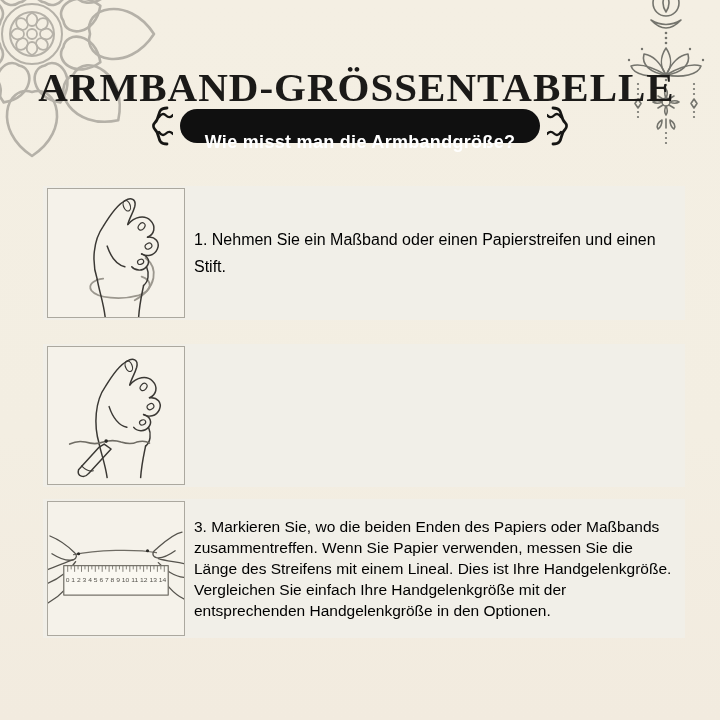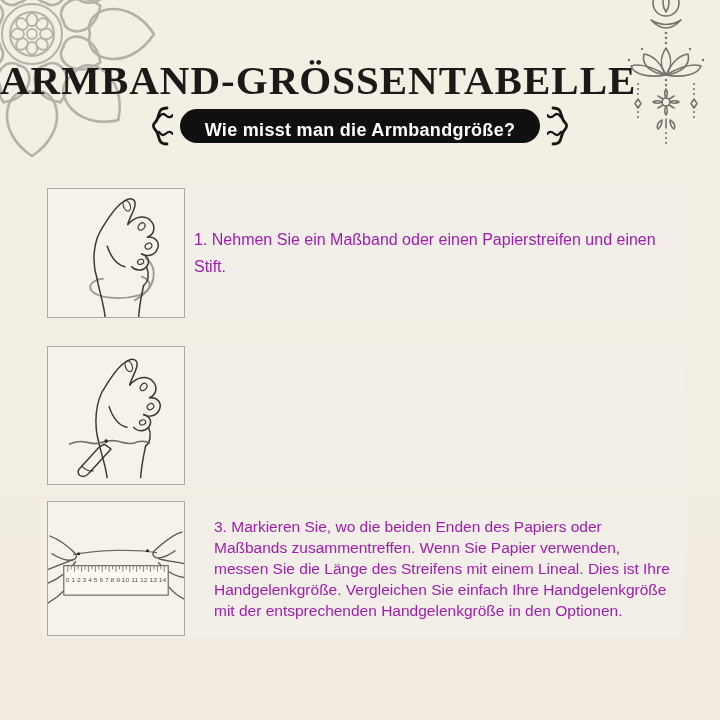--- a/index.html
+++ b/index.html
@@ -10,59 +10,60 @@
     background:linear-gradient(180deg,#f4efe3 0%, #f3eee2 60%, #f2ebdf 100%);
     font-family:"Liberation Sans", sans-serif;
     overflow:hidden;
     color:#22211e;
   }
   .deco { position:absolute; pointer-events:none; }
   .deco-left { left:-98px; top:-96px; }
   .deco-right { right:6px; top:0; }
 
   .title {
-    position:absolute; top:56px; left:0; width:713px;
+    position:absolute; top:63px; left:0; width:713px;
+    text-align:center;
     font-family:"Liberation Serif","DejaVu Serif",serif;
     font-weight:700; font-size:41px; letter-spacing:1px;
     color:#1b1a18;
   }
   .subtitle-row {
     position:absolute; top:107px; left:0; width:720px; height:38px;
     display:flex; align-items:center; justify-content:center; gap:7px;
   }
   .pill {
     background:#101010; color:#ffffff;
     height:34px; line-height:34px;
-    padding:4px 25px; border-radius:17px;
+    padding:16px 25px; border-radius:17px;
     font-size:18px; font-weight:700; letter-spacing:.3px;
     white-space:nowrap;
   }
   .squiggle svg { display:block; }
 
   .steps { position:absolute; left:43px; top:0; width:642px; }
   .step {
     position:absolute; left:0; width:642px;
     background:#f1efe8;
     display:flex; align-items:center;
   }
   .step-1 { top:186px; height:134px; }
   .step-2 { top:344px; height:143px; }
-  .step-3 { top:499px; height:139px;gap:20px; }
+  .step-3 { top:499px; height:139px; }
   .illus-box {
     flex:0 0 138px; width:138px; align-self:stretch;
     margin:2px 0 2px 4px;
     background:#f5f2ea;
     border:1px solid #aba89f;
     display:flex; align-items:center; justify-content:center;
   }
   .illus-box svg { display:block; width:100%; height:100%; }
   .step-text {
     flex:1; padding:0 10px 0 9px;
     font-size:16px; line-height:27px;
-    color:#a21caf;
+    color:#000000;
   }
   .step-3 .step-text { font-size:15.5px; line-height:21px; }
 </style>
 </head>
 <body>
 
 <div class="deco deco-left">
   <svg width="260" height="260" viewBox="0 0 260 260" fill="none" stroke="#b5b1a8" stroke-width="2.6" stroke-linejoin="round">
     <g transform="translate(130,130)">
       <g id="outerP">

